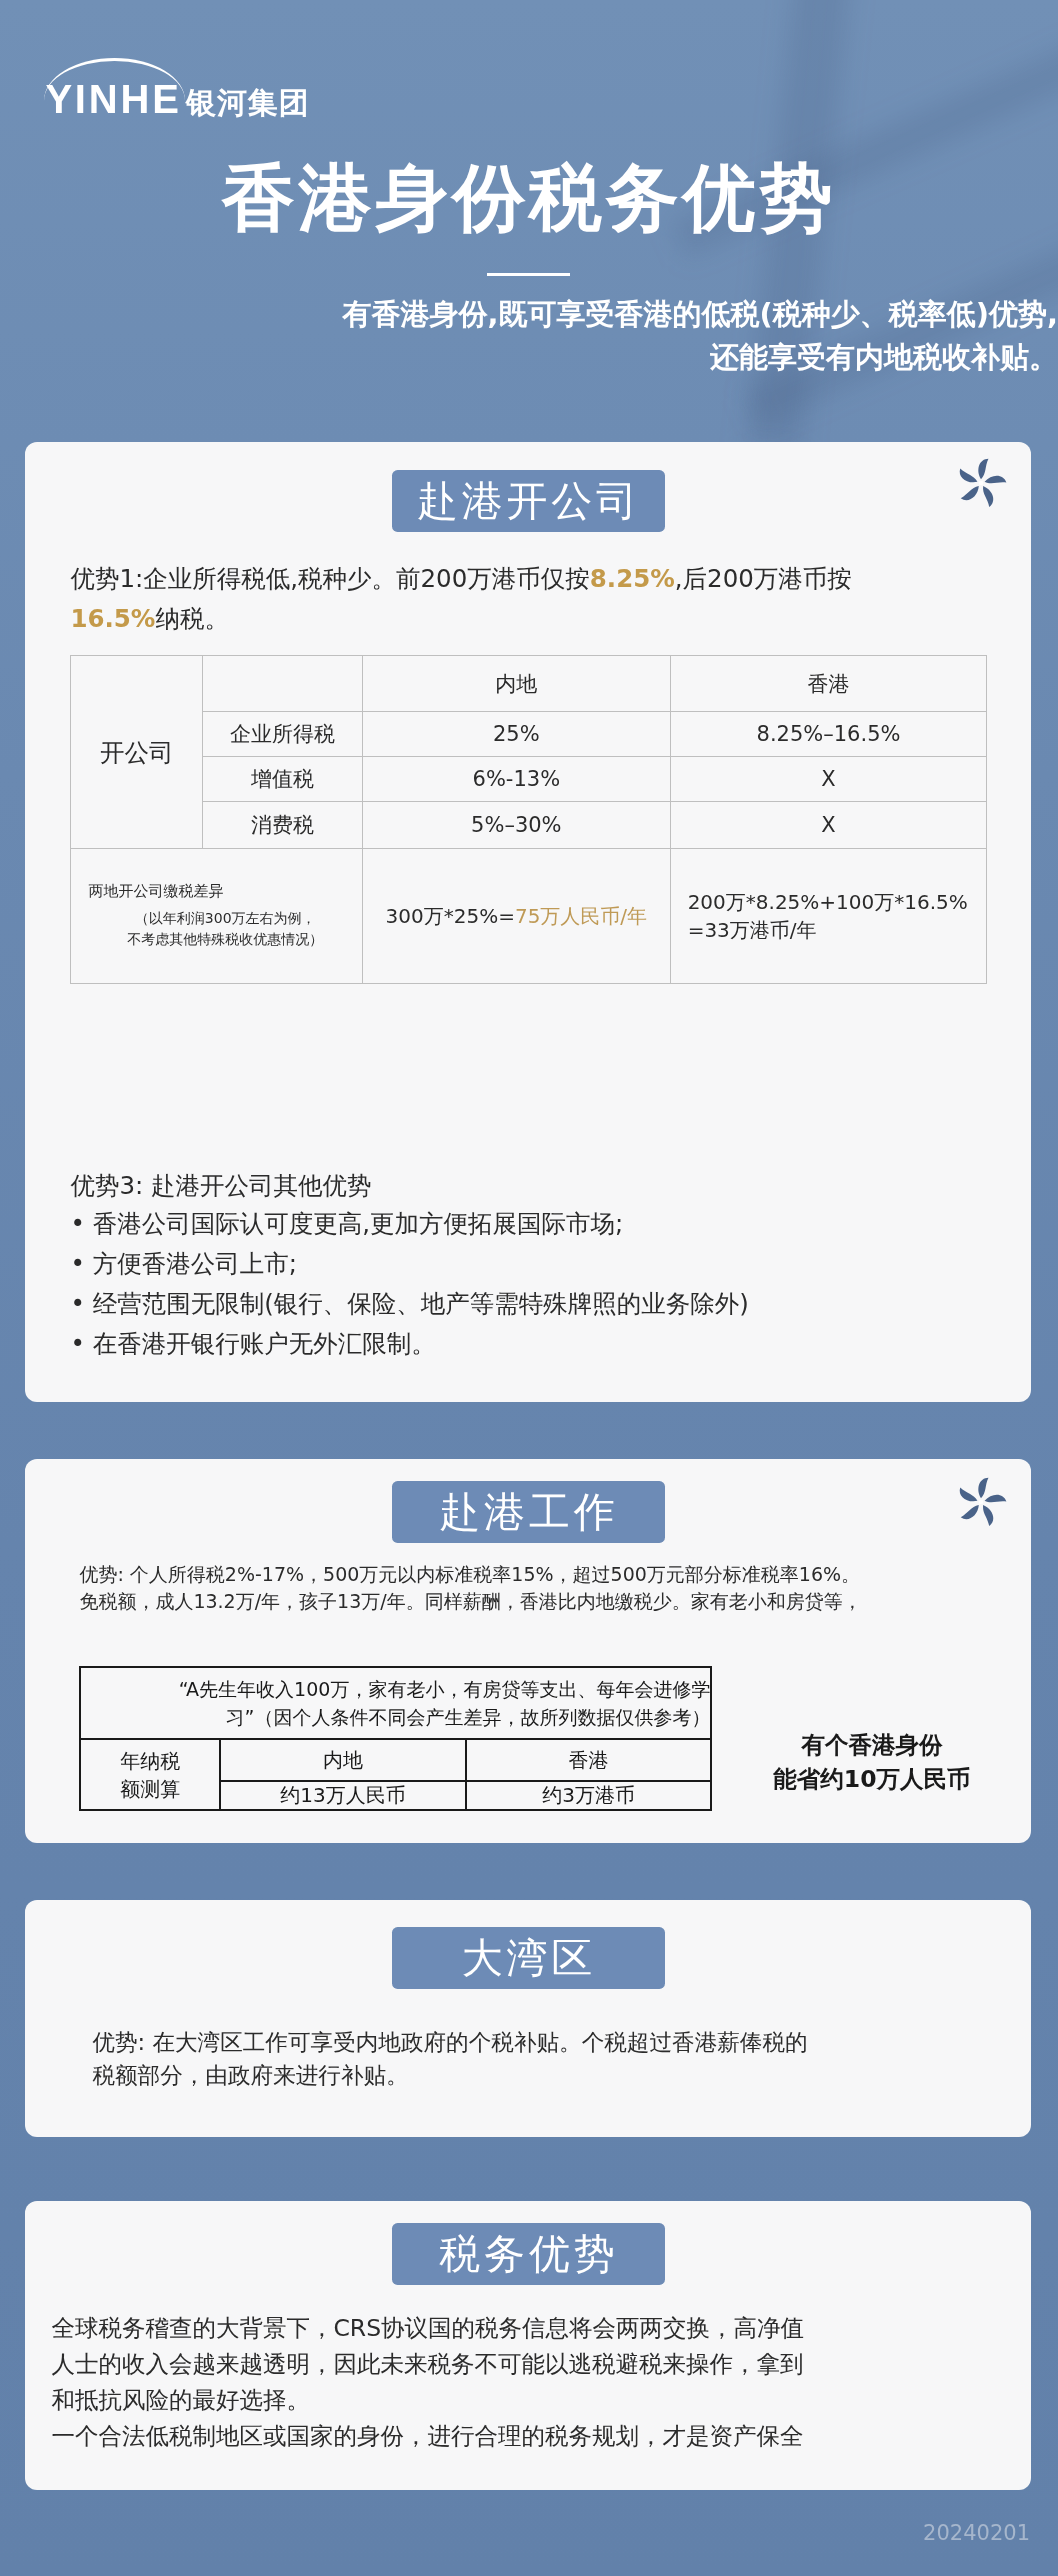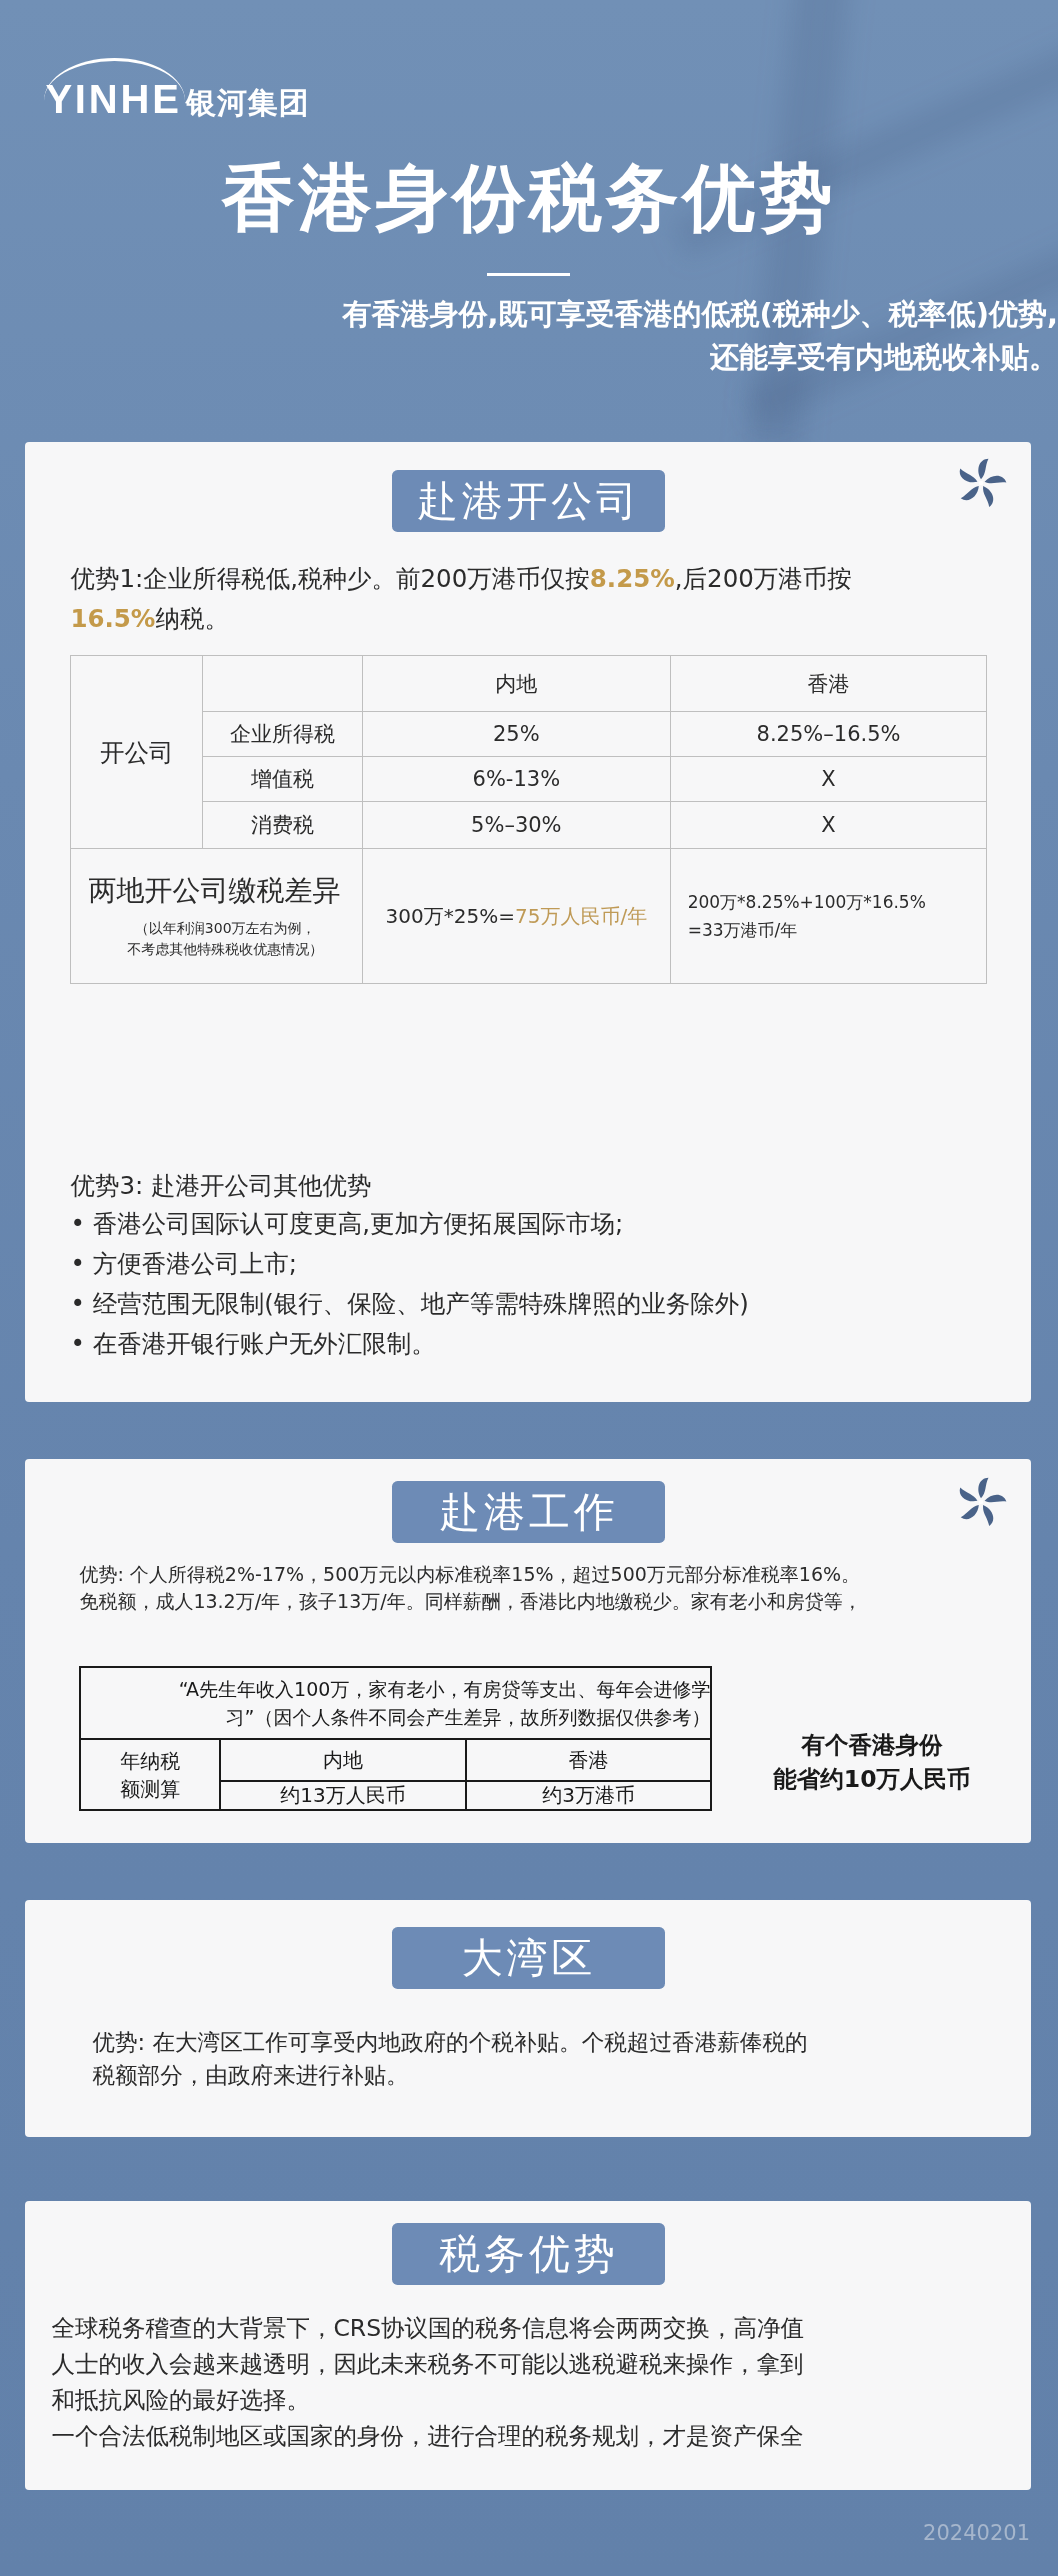--- a/index.html
+++ b/index.html
@@ -34,21 +34,21 @@
     text-align: center; font-family: "DejaVu Serif", "Liberation Serif", serif;
     font-size: 73px; font-weight: 700; color: #ffffff; letter-spacing: 3.8px;
   }
   .hero-rule { position: absolute; left: 487px; top: 273px; width: 83px; height: 2.8px; background: #ffffff; }
   .hero-sub {
     position: absolute; left: 0; width: 1058px; top: 293px;
     text-align: right; color: #ffffff; font-weight: 700; font-size: 29px; line-height: 43px;
   }
   .card {
     position: absolute; left: 25.4px; width: 1006px;
-    background: #f7f7f8; border-radius: 4px;
+    background: #f7f7f8; border-radius: 12px;
   }
   .pill {
     position: absolute; left: 367px; width: 273px; height: 62px;
     background: #6d8bb6; border-radius: 5.6px; color: #ffffff;
     font-size: 41px; text-align: center; line-height: 62px; letter-spacing: 3.8px;
   }
   .bauhinia { position: absolute; right: 22.6px; width: 56px; height: 56px; }
   .p { position: absolute; font-size: 24.5px; line-height: 40px; color: #2b2b2b; }
   .b { font-weight: 400; }
   .gold { color: #c49a4a; font-weight: 700; }
@@ -120,28 +120,28 @@
       <td>6%-13%</td>
       <td>X</td>
     </tr>
     <tr style="height:47px;">
       <td>消费税</td>
       <td>5%–30%</td>
       <td>X</td>
     </tr>
     <tr style="height:135px;">
       <td colspan="2" style="text-align:left; padding-left:17px;">
-        <div style="font-size:28px; margin-bottom:7.5px;">两地开公司缴税差异</div>
+        <div style="font-size:15px; margin-bottom:7.5px;">两地开公司缴税差异</div>
         <div style="font-size:14px; text-align:center; line-height:21px;">（以年利润300万左右为例，</div>
         <div style="font-size:14px; text-align:center; line-height:21px;">不考虑其他特殊税收优惠情况）</div>
       </td>
       <td style="font-size:20px;">
         <span>300万*25%=</span><span class="gold-n">75万人民币/年</span>
       </td>
-      <td style="font-size:17px; text-align:left; padding-left:17px; line-height:28px;">
+      <td style="font-size:20px; text-align:left; padding-left:17px; line-height:28px;">
         <div>200万*8.25%+100万*16.5%</div>
         <div>=33万港币/年</div>
       </td>
     </tr>
   </tbody>
     </table>
 
 
   <div class="p" style="left:45px; top:724px;">
     <span class="b">优势3:</span><span> 赴港开公司其他优势</span>

